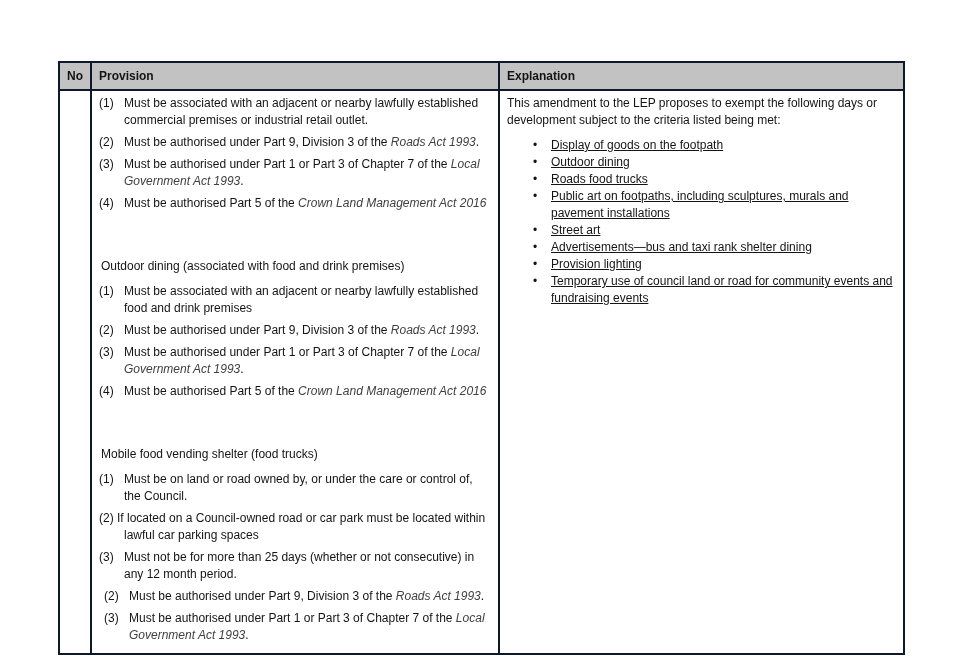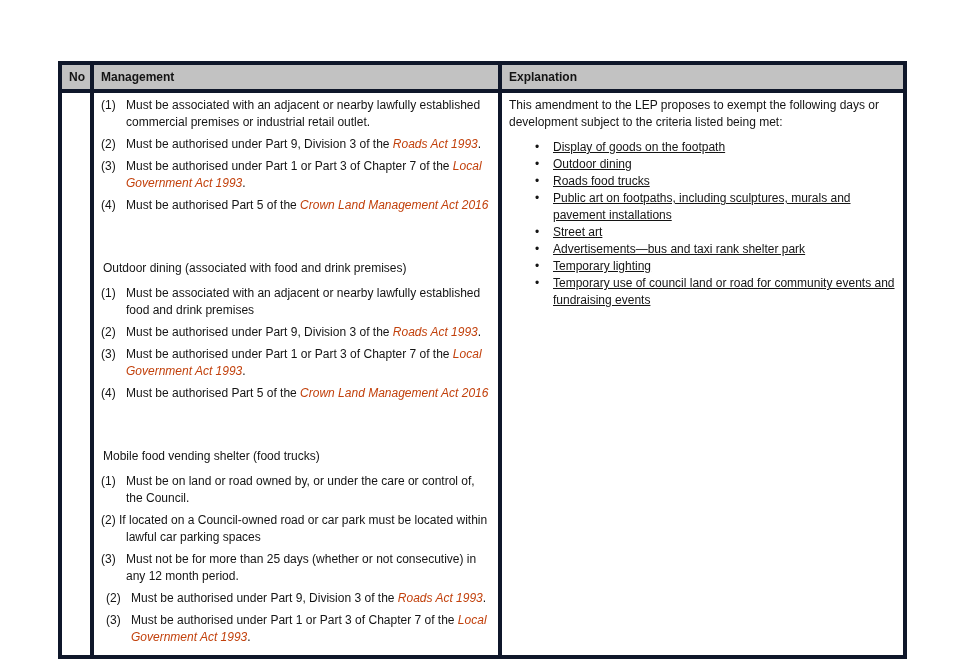--- a/index.html
+++ b/index.html
@@ -13,21 +13,21 @@
   .page {
     position: absolute; inset: 0; background: #ffffff;
   }
   table.lep-table {
     position: absolute; left: 58px; top: 61px;
     width: 845px;
     border-collapse: collapse;
     table-layout: fixed;
   }
   .lep-table th, .lep-table td {
-    border: 4px solid #0f172a;
+    border: 2px solid #0f172a;
     vertical-align: top;
     font-size: 12px;
     color: #141414;
   }
   .lep-table th {
     background: #c2c2c2;
     font-weight: bold;
     text-align: left;
     height: 28px;
     padding: 0 7px;
@@ -53,21 +53,21 @@
   }
   .item.compact .num { width: 18px; }
   .item.wide { padding-left: 30px; }
   .section-heading {
     font-weight: normal;
     margin: 46px 0 8px 0;
     padding-left: 2px;
   }
   .act {
     font-style: italic;
-    color: #c2410c;
+    color: #404040;
   }
   
   .intro { margin-bottom: 8px; }
   ul.bullets { list-style: none; }
   ul.bullets li {
     position: relative;
     padding-left: 44px;
     text-decoration: underline;
   }
   ul.bullets li::before {
@@ -82,21 +82,21 @@
 <div class="page">
   <table class="lep-table">
     <colgroup>
       <col class="col-no">
       <col class="col-prov">
       <col class="col-expl">
     </colgroup>
     <thead>
       <tr>
         <th>No</th>
-        <th>Management</th>
+        <th>Provision</th>
         <th>Explanation</th>
       </tr>
     </thead>
     <tbody>
       <tr>
         <td></td>
         <td id="provision-cell">
             <p class="item"><span class="num">(1)</span><span>Must be associated with an adjacent or nearby lawfully established commercial premises or industrial retail outlet.</span></p>
             <p class="item"><span class="num">(2)</span><span>Must be authorised under Part 9, Division 3 of the </span><span class="act">Roads Act 1993</span><span>.</span></p>
             <p class="item"><span class="num">(3)</span><span>Must be authorised under Part 1 or Part 3 of Chapter 7 of the </span><span class="act">Local Government Act 1993</span><span>.</span></p>
@@ -114,21 +114,21 @@
             <p class="item wide"><span class="num">(3)</span><span>Must be authorised under Part 1 or Part 3 of Chapter 7 of the </span><span class="act">Local Government Act 1993</span><span>.</span></p>
           </td>
         <td>
           <p class="intro">This amendment to the LEP proposes to exempt the following days or development subject to the criteria listed being met:</p>
           <ul class="bullets" id="explanation-bullets">
               <li>Display of goods on the footpath</li>
               <li>Outdoor dining</li>
               <li>Roads food trucks</li>
               <li>Public art on footpaths, including sculptures, murals and pavement installations</li>
               <li>Street art</li>
-              <li>Advertisements—bus and taxi rank shelter park</li>
-              <li>Temporary lighting</li>
+              <li>Advertisements—bus and taxi rank shelter dining</li>
+              <li>Provision lighting</li>
               <li>Temporary use of council land or road for community events and fundraising events</li>
             </ul>
         </td>
       </tr>
     </tbody>
   </table>
 </div>
 
 </body></html>

